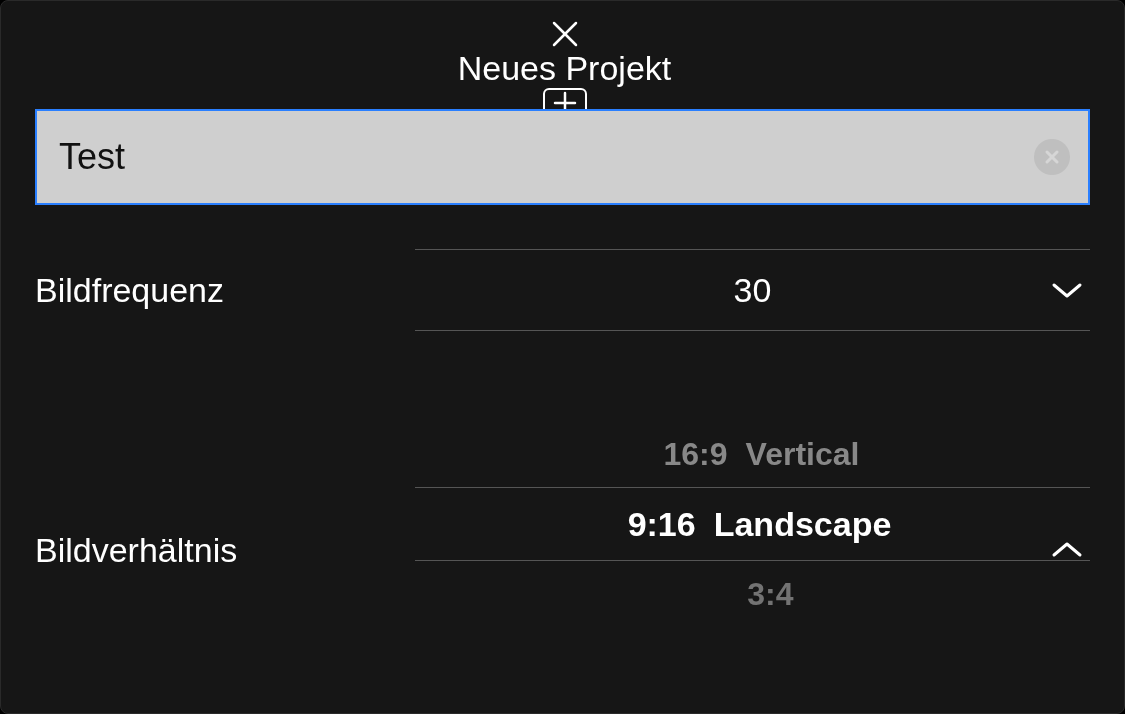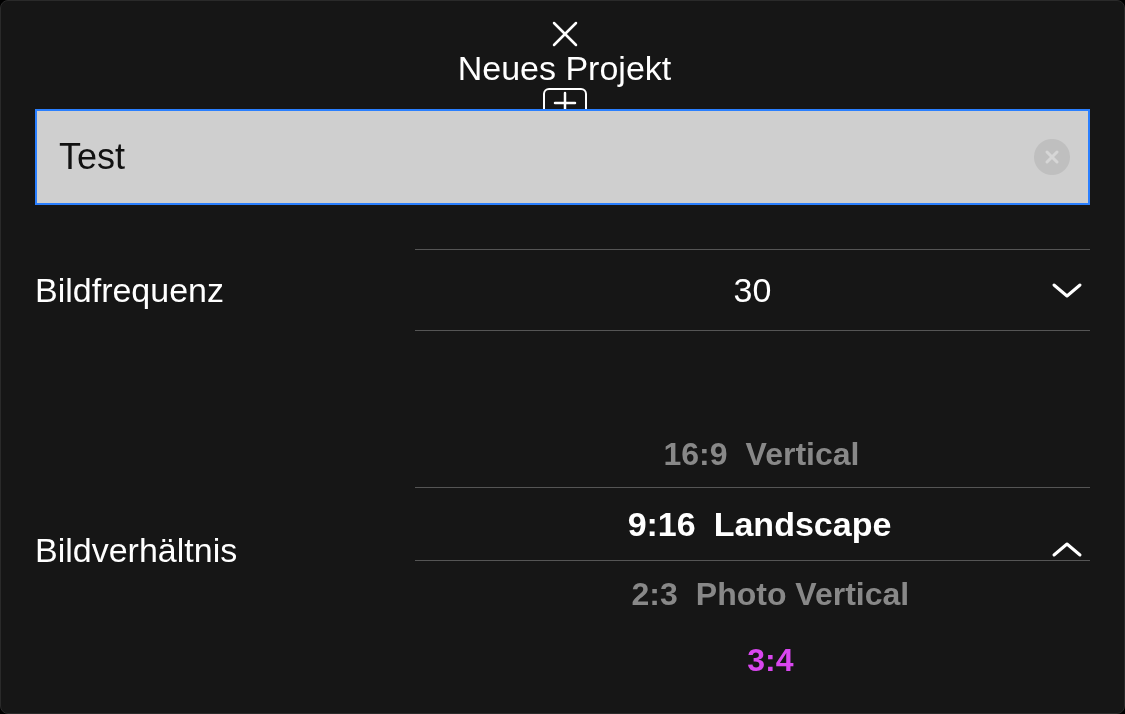--- a/index.html
+++ b/index.html
@@ -154,21 +154,21 @@
     .picker-ratio {
       color: inherit;
       min-width: 82px;
       text-align: right;
     }
     .picker-label {
       color: inherit;
       text-align: left;
     }
     .picker-item.dim0 { color: #888; }
-    .picker-item.dim1 { color: #d946ef; }
+    .picker-item.dim1 { color: #737373; }
     .picker-item.selected {
       color: #fff;
       font-size: 34px;
       border-top: 1px solid #555;
       border-bottom: 1px solid #555;
       height: 74px;
     }
     .aspect-chevron {
       position: absolute;
       right: 6px;
@@ -235,24 +235,20 @@
     <div class="aspect-value-area">
       <div class="picker">
         <div class="picker-item dim0">
           <span class="picker-ratio">16:9</span>
           <span class="picker-label">Vertical</span>
         </div>
         <div class="picker-item selected">
           <span class="picker-ratio">9:16</span>
           <span class="picker-label">Landscape</span>
         </div>
-        <div class="picker-item dim0">
-          <span class="picker-ratio">2:3</span>
-          <span class="picker-label">Photo Vertical</span>
-        </div>
         <div class="picker-item dim1">
           <span class="picker-ratio">3:4</span>
         </div>
       </div>
       <span class="aspect-chevron">
         <svg width="34" height="20" viewBox="0 0 34 20">
           <polyline points="4,15 17,4 30,15" fill="none" stroke="#fff" stroke-width="3" stroke-linecap="round" stroke-linejoin="round"></polyline>
         </svg>
       </span>
     </div>

